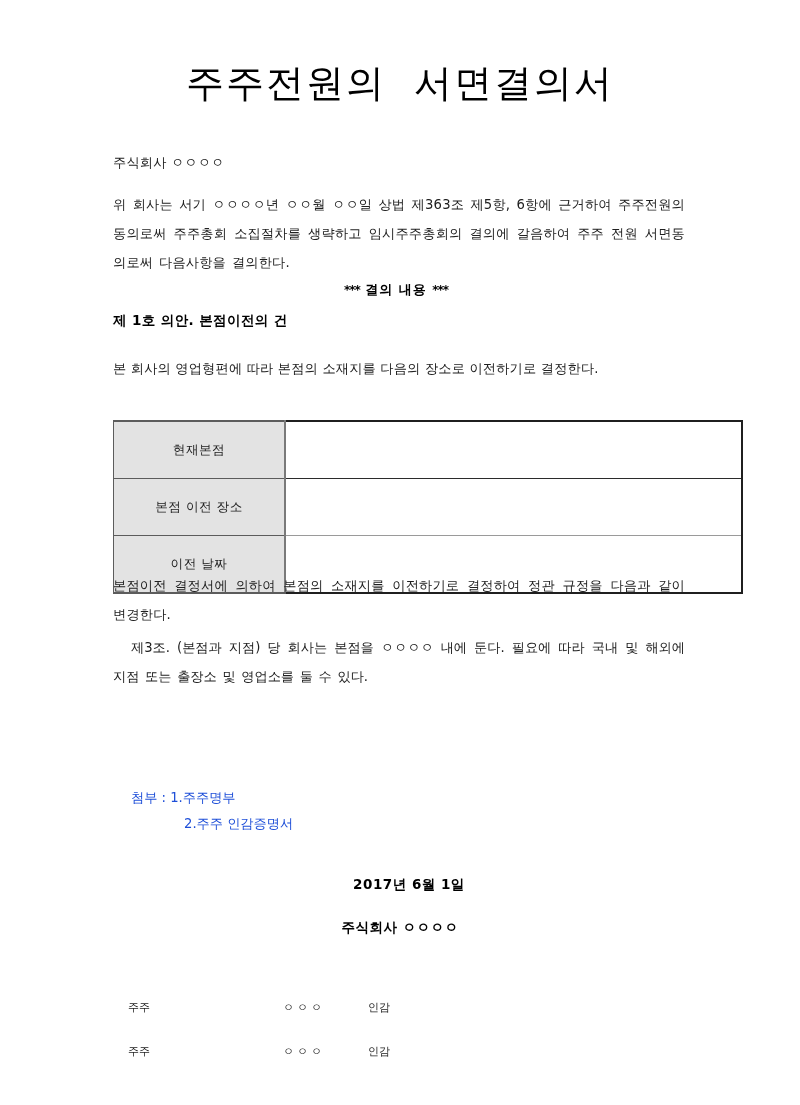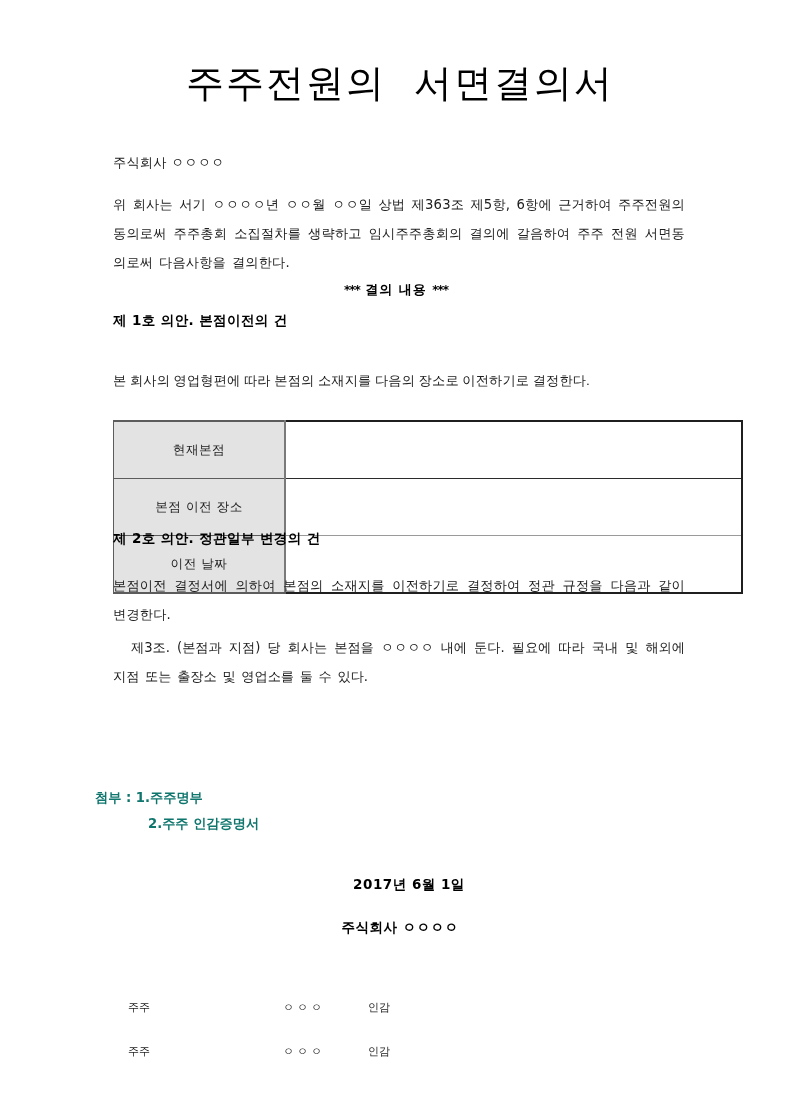--- a/index.html
+++ b/index.html
@@ -80,21 +80,21 @@
     position: absolute;
     left: 113px;
     font-size: 13.5px;
     font-weight: bold;
     color: #000000;
     letter-spacing: 0.4px;
   }
   .agenda-1 { top: 312px; }
   .agenda-2 { top: 530px; }
 
-  .agenda-body-1 { top: 366px; font-family: Liberation Serif, serif; }
+  .agenda-body-1 { top: 354px; }
   .agenda-body-2 {
     top: 571px;
     text-align: justify;
     text-justify: inter-ideograph;
     word-spacing: 1.5px;
   }
 
   .article-block {
     position: absolute;
     left: 113px;
@@ -111,26 +111,25 @@
 
   .closing-block {
     top: 721px;
     text-align: justify;
     text-justify: inter-ideograph;
     word-spacing: 1.5px;
   }
 
   .attachments {
     position: absolute;
-    left: 95px;
+    left: 131px;
     top: 785px;
     font-size: 13.2px;
     line-height: 26px;
-    color: #0f766e;
-    font-weight: bold;
+    color: #1d4ed8;
   }
   .attachments .att-row {
     white-space: pre;
   }
   .attachments .att-row.indented {
     padding-left: 53px;
   }
 
   .sign-date {
     position: absolute;
@@ -250,21 +249,20 @@
         <td class="label-cell">본점 이전 장소</td>
         <td class="value-cell"></td>
       </tr>
       <tr class="row-3">
         <td class="label-cell">이전 날짜</td>
         <td class="value-cell"></td>
       </tr>
     </tbody>
   </table>
 
-  <div class="agenda-heading agenda-2">제 2호 의안. 정관일부 변경의 건</div>
 
   <div class="body-block agenda-body-2">본점이전 결정서에 의하여 본점의 소재지를 이전하기로 결정하여 정관 규정을 다음과 같이 변경한다.</div>
 
   <div class="article-block">제3조. (본점과 지점) 당 회사는 본점을 ㅇㅇㅇㅇ 내에 둔다. 필요에 따라 국내 및 해외에 지점 또는 출장소 및 영업소를 둘 수 있다.</div>
 
 
   <div class="attachments">
     <div class="att-row"><span>첨부 : </span><span>1.주주명부</span></div>
     <div class="att-row indented"><span>2.주주 인감증명서</span></div>
   </div>

